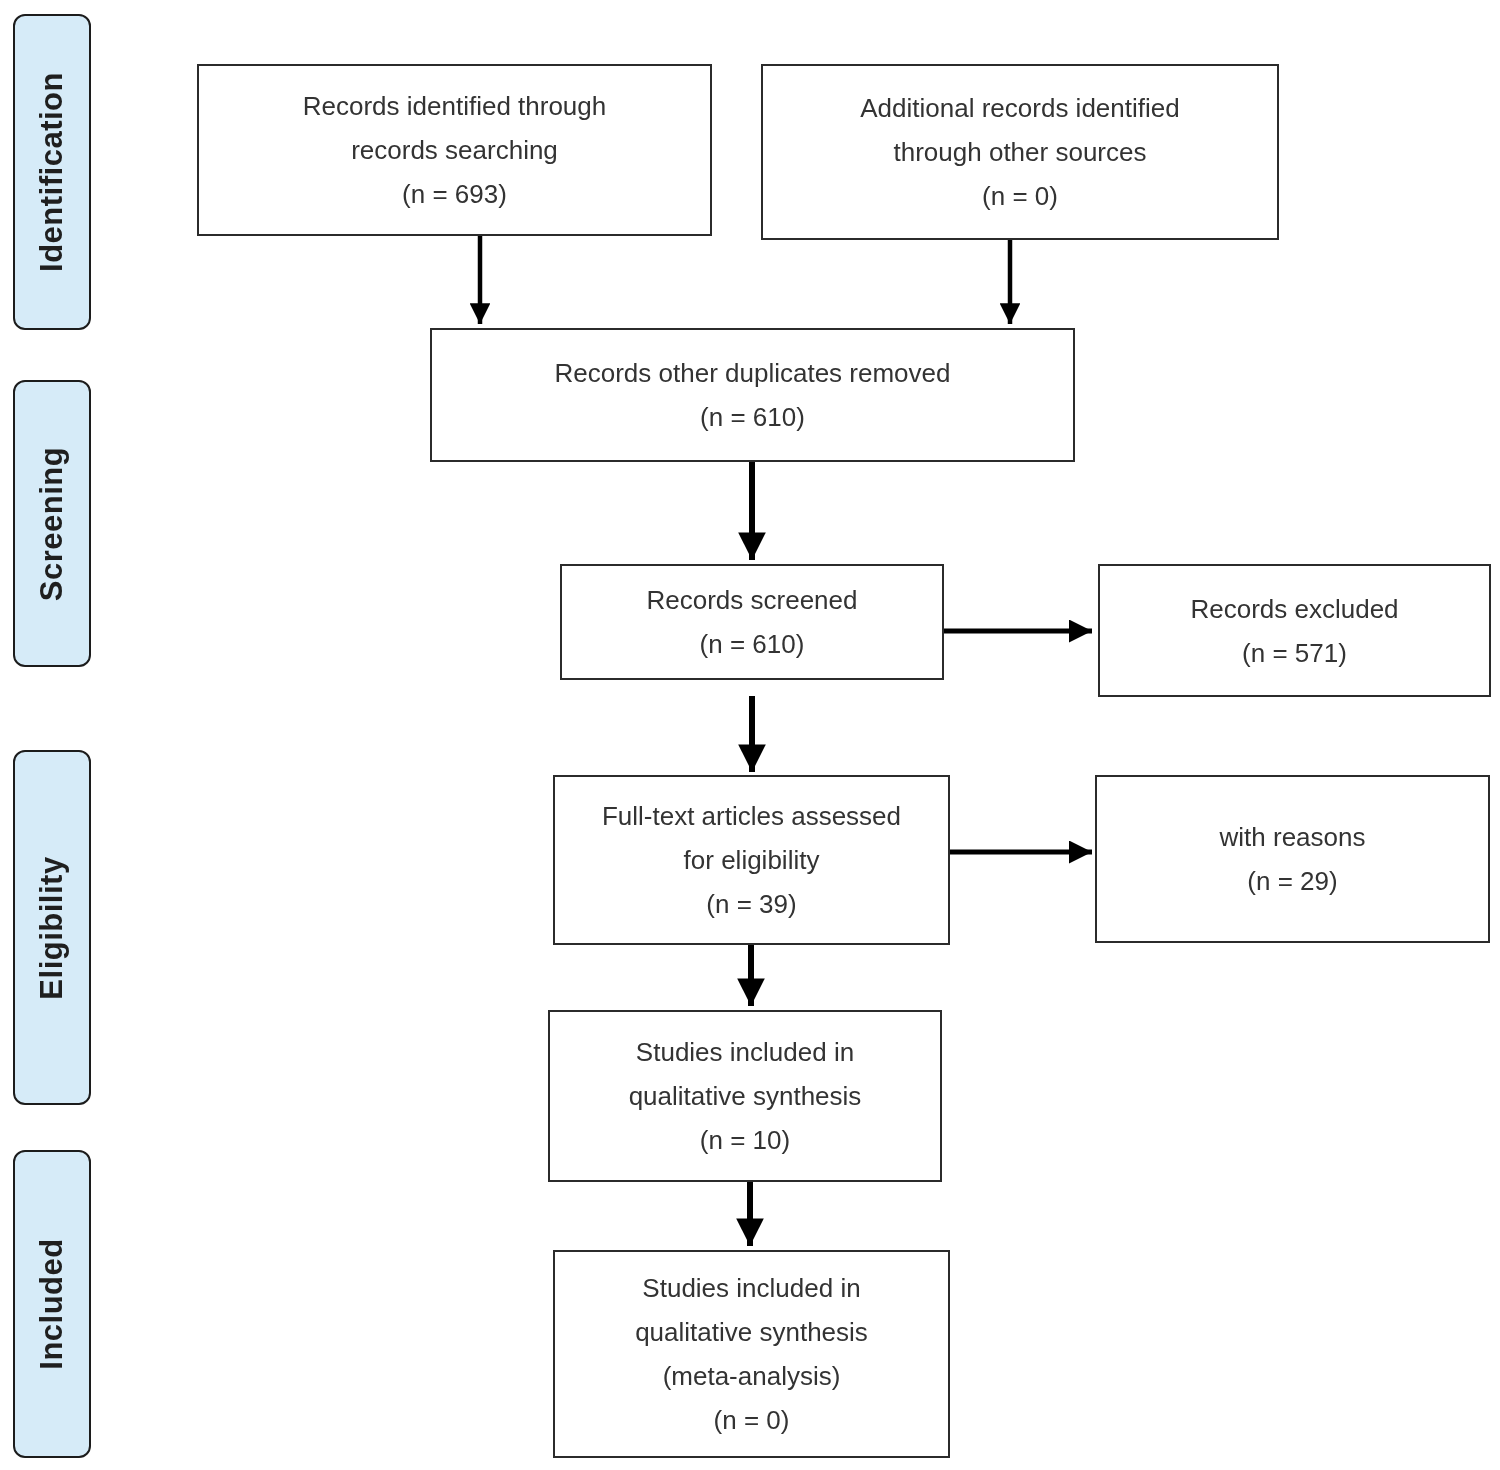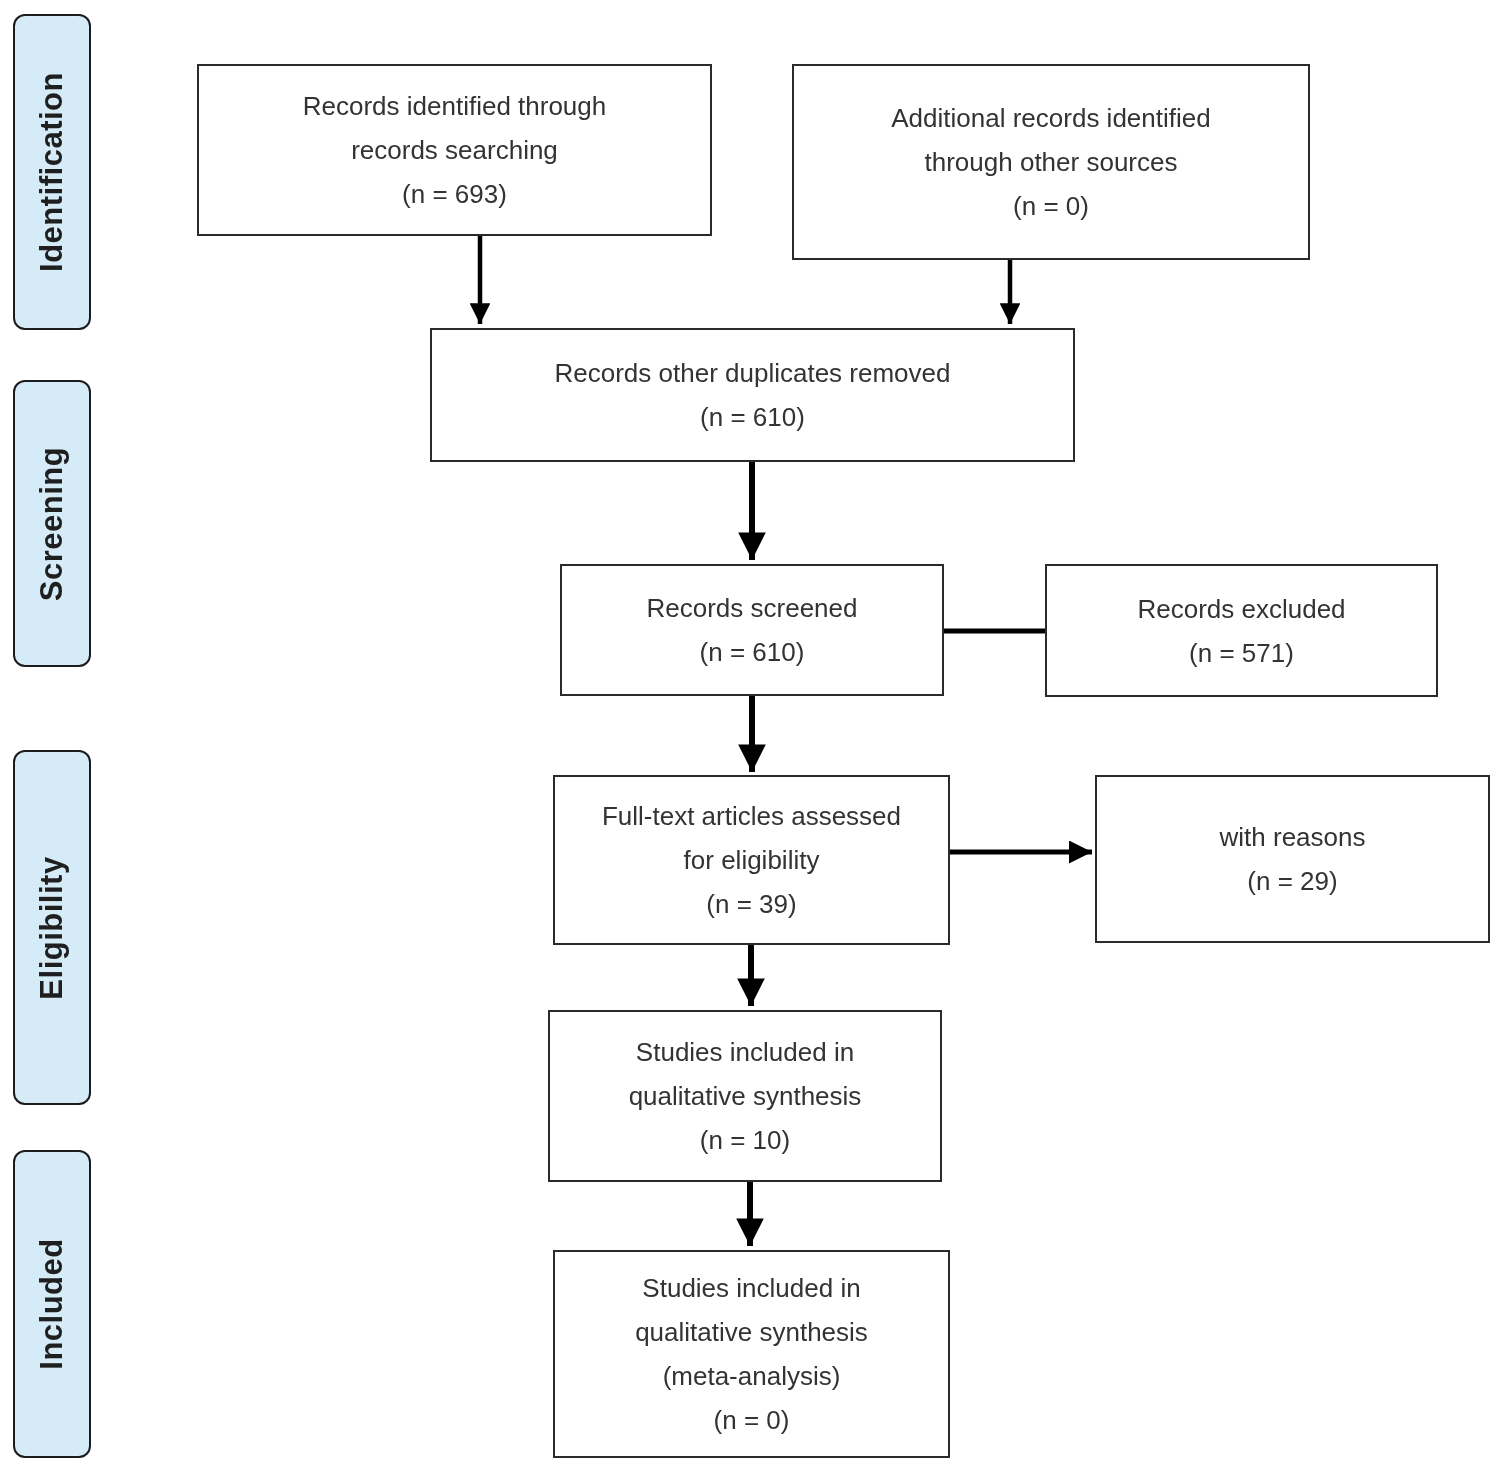--- a/index.html
+++ b/index.html
@@ -96,37 +96,37 @@
   <div class="stage" style="top:1150px;height:308px">
     <span class="stage-text">Included</span>
   </div>
 
   <div class="node" style="left:197px;top:64px;width:515px;height:172px">
     <div class="nline">Records identified through</div>
     <div class="nline">records searching</div>
     <div class="nline">(n = 693)</div>
   </div>
 
-  <div class="node" style="left:792px;top:64px;width:518px;height:196px">
+  <div class="node" style="left:761px;top:64px;width:518px;height:176px">
     <div class="nline">Additional records identified</div>
     <div class="nline">through other sources</div>
     <div class="nline">(n = 0)</div>
   </div>
 
   <div class="node" style="left:430px;top:328px;width:645px;height:134px">
     <div class="nline">Records other duplicates removed</div>
     <div class="nline">(n = 610)</div>
   </div>
 
-  <div class="node" style="left:560px;top:564px;width:384px;height:132px">
+  <div class="node" style="left:560px;top:564px;width:384px;height:116px">
     <div class="nline">Records screened</div>
     <div class="nline">(n = 610)</div>
   </div>
 
-  <div class="node" style="left:1045px;top:564px;width:393px;height:133px">
+  <div class="node" style="left:1098px;top:564px;width:393px;height:133px">
     <div class="nline">Records excluded</div>
     <div class="nline">(n = 571)</div>
   </div>
 
   <div class="node" style="left:553px;top:775px;width:397px;height:170px">
     <div class="nline">Full-text articles assessed</div>
     <div class="nline">for eligibility</div>
     <div class="nline">(n = 39)</div>
   </div>
 

